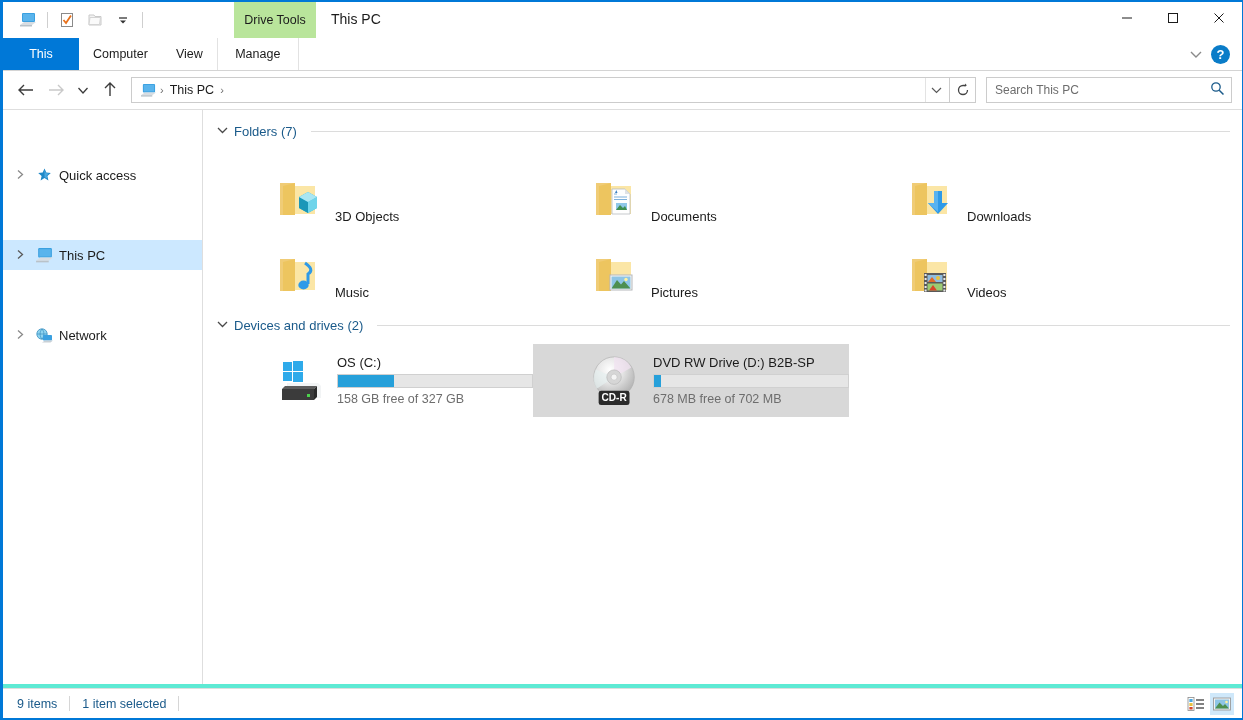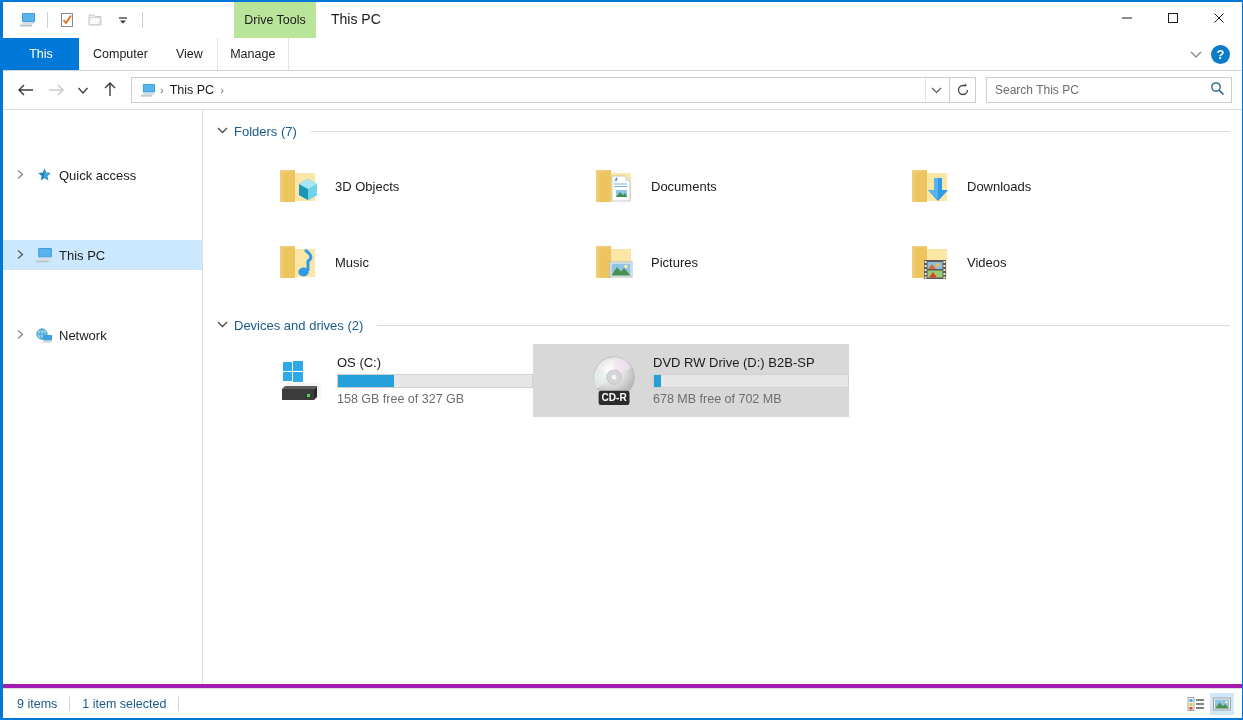--- a/index.html
+++ b/index.html
@@ -5,21 +5,21 @@
   * { box-sizing: border-box; margin: 0; padding: 0; }
   html, body {
     width: 1243px; height: 720px;
     font-family: "Liberation Sans", sans-serif;
     background: #ffffff;
     overflow: hidden;
   }
   .window {
     position: relative;
     width: 1243px; height: 720px;
-    background: #a21caf;
+    background: #5eead4;
     border-left: 3px solid #0078d7;
     border-top: 2px solid #0078d7;
     border-right: 1px solid #0078d7;
     border-bottom: 2px solid #0078d7;
   }
 
   
   .titlebar {
     position: relative;
     height: 36px;
@@ -80,21 +80,21 @@
     padding: 0 14px;
     height: 32px;
   }
   .tab.file {
     background: #0078d7;
     color: #ffffff;
     width: 76px;
     padding: 0;
   }
   .tab.manage {
-    width: 72px;
+    width: 82px;
     padding: 16px;
     border-left: 1px solid #e2e2e2;
     border-right: 1px solid #e2e2e2;
   }
   .ribbon-right {
     position: absolute; right: 4px; top: 0;
     display: flex; align-items: center; height: 32px; gap: 8px;
     padding-right: 8px;
   }
   .help-btn {
@@ -214,21 +214,21 @@
   .group-chevron { color: #4a4a4a; font-size: 11px; }
   .group-title { font-size: 13px; color: #1a5a8a; white-space: nowrap; }
   .group-rule { flex: 1; height: 1px; background: #dcdcdc; margin-left: 8px; }
 
   .tiles {
     display: flex; flex-wrap: wrap;
     margin-top: 6px;
   }
   .tile {
     width: 316px; height: 76px;
-    display: flex; align-items: center;
+    display: flex; align-items: flex-end;
     padding-left: 56px;
     gap: 12px;
   }
   .tile-icon { width: 50px; height: 50px; flex: none; display:flex; align-items:center; justify-content:center;}
   .tile-label { font-size: 13px; color: #1b1b1b; }
 
   .drives { display: flex; flex-wrap: wrap; margin-top: 8px; }
   .drive {
     width: 316px; height: 73px;
     display: flex; align-items: center;

